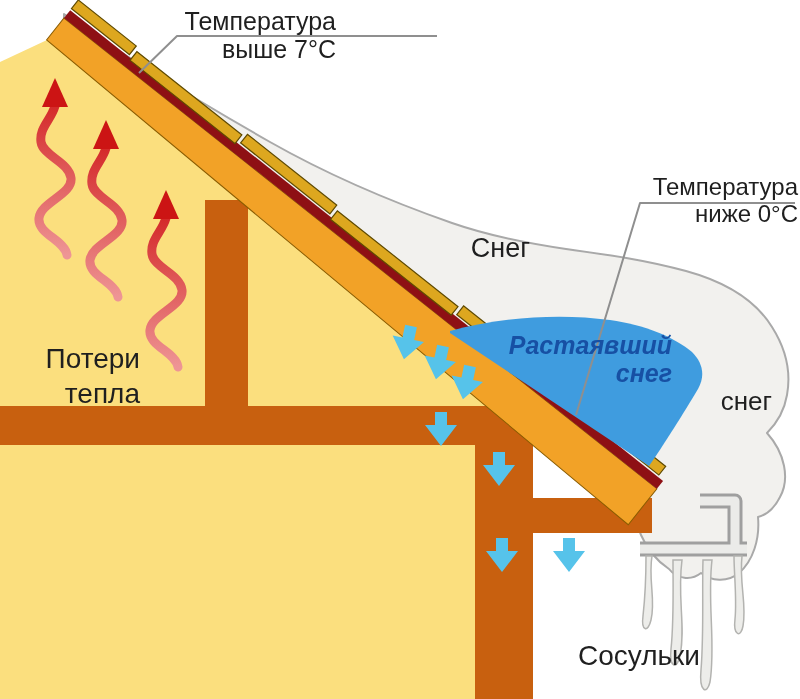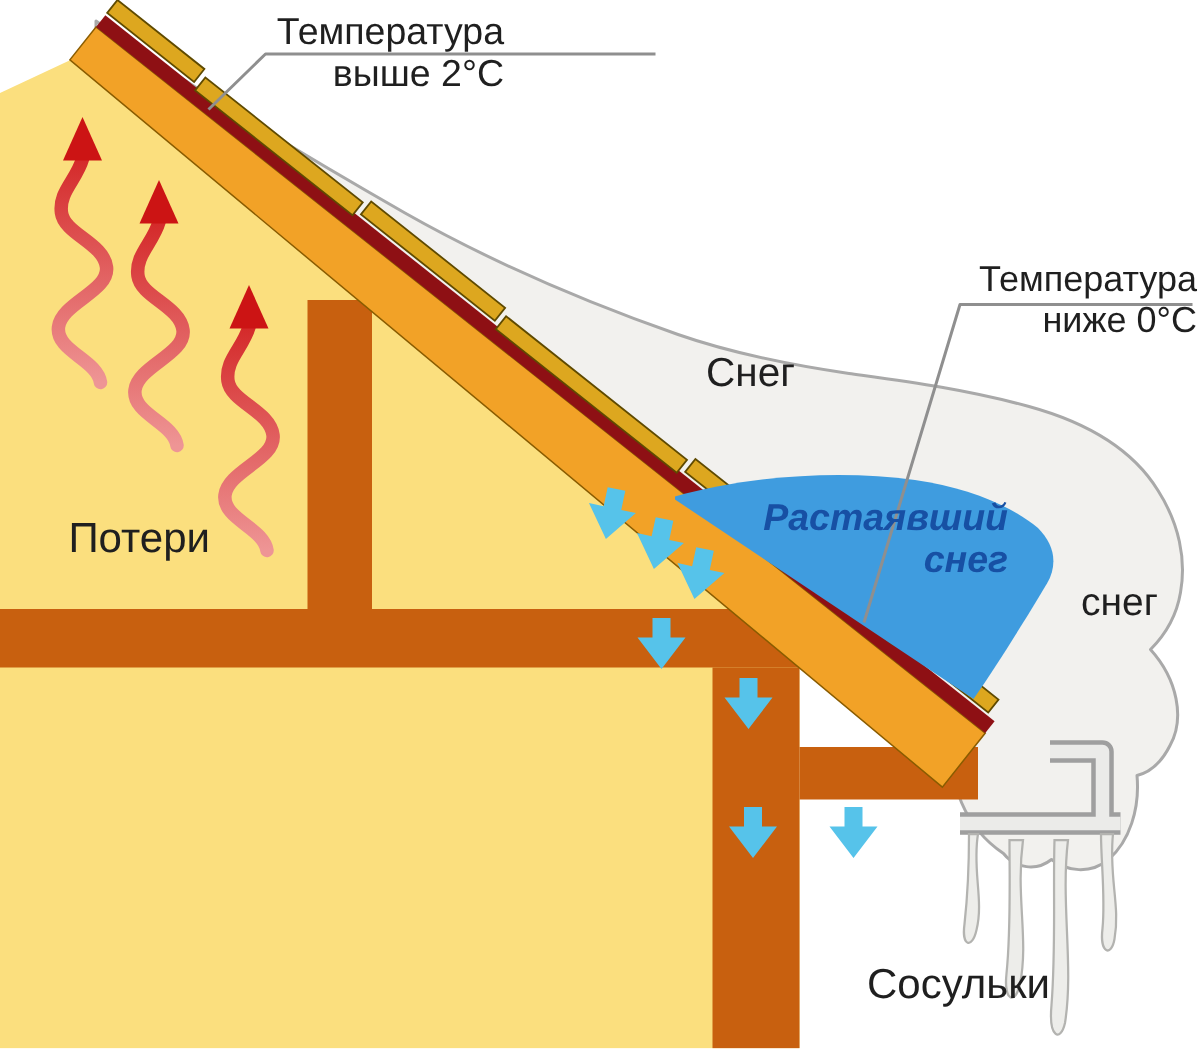--- a/index.html
+++ b/index.html
@@ -122,21 +122,21 @@
       <path class="icicle" d="M 712 560 C 707 602 716 644 710 682 C 707 695 699 692 701 670 C 704 632 702 592 703 560 Z"></path>
       <path class="icicle" d="M 742 556 C 739 584 747 604 743 626 C 741 638 733 636 735 619 C 737 599 734 574 734 556 Z"></path>
     </g>
 
     <path class="leader" d="M 437 36 L 177 36 L 139 73"></path>
     <path class="leader" d="M 795 203 L 640 203 L 576 415"></path>
   </svg>
 
   <div class="lbl" style="left:172px;top:7px;width:164px;font-size:25px;">
     <div>Температура</div>
-    <div>выше 2°С</div>
+    <div>выше 7°С</div>
   </div>
 
   <div class="lbl" style="left:642px;top:174px;width:156px;font-size:24px;">
     <div>Температура</div>
     <div>ниже 0°С</div>
   </div>
 
   <div class="lbl" style="left:420px;top:233px;width:110px;font-size:27px;">
     <div>Снег</div>
   </div>
@@ -145,18 +145,19 @@
     <div>Растаявший</div>
     <div>снег</div>
   </div>
 
   <div class="lbl" style="left:627px;top:387px;width:145px;font-size:26px;">
     <div>снег</div>
   </div>
 
   <div class="lbl" style="left:28px;top:313px;width:112px;font-size:28px;line-height:1.25;margin-top:28px;">
     <div>Потери</div>
+    <div>тепла</div>
   </div>
 
   <div class="lbl" style="left:560px;top:640px;width:140px;font-size:28px;">
     <div>Сосульки</div>
   </div>
 </div>
 
 </body></html>

